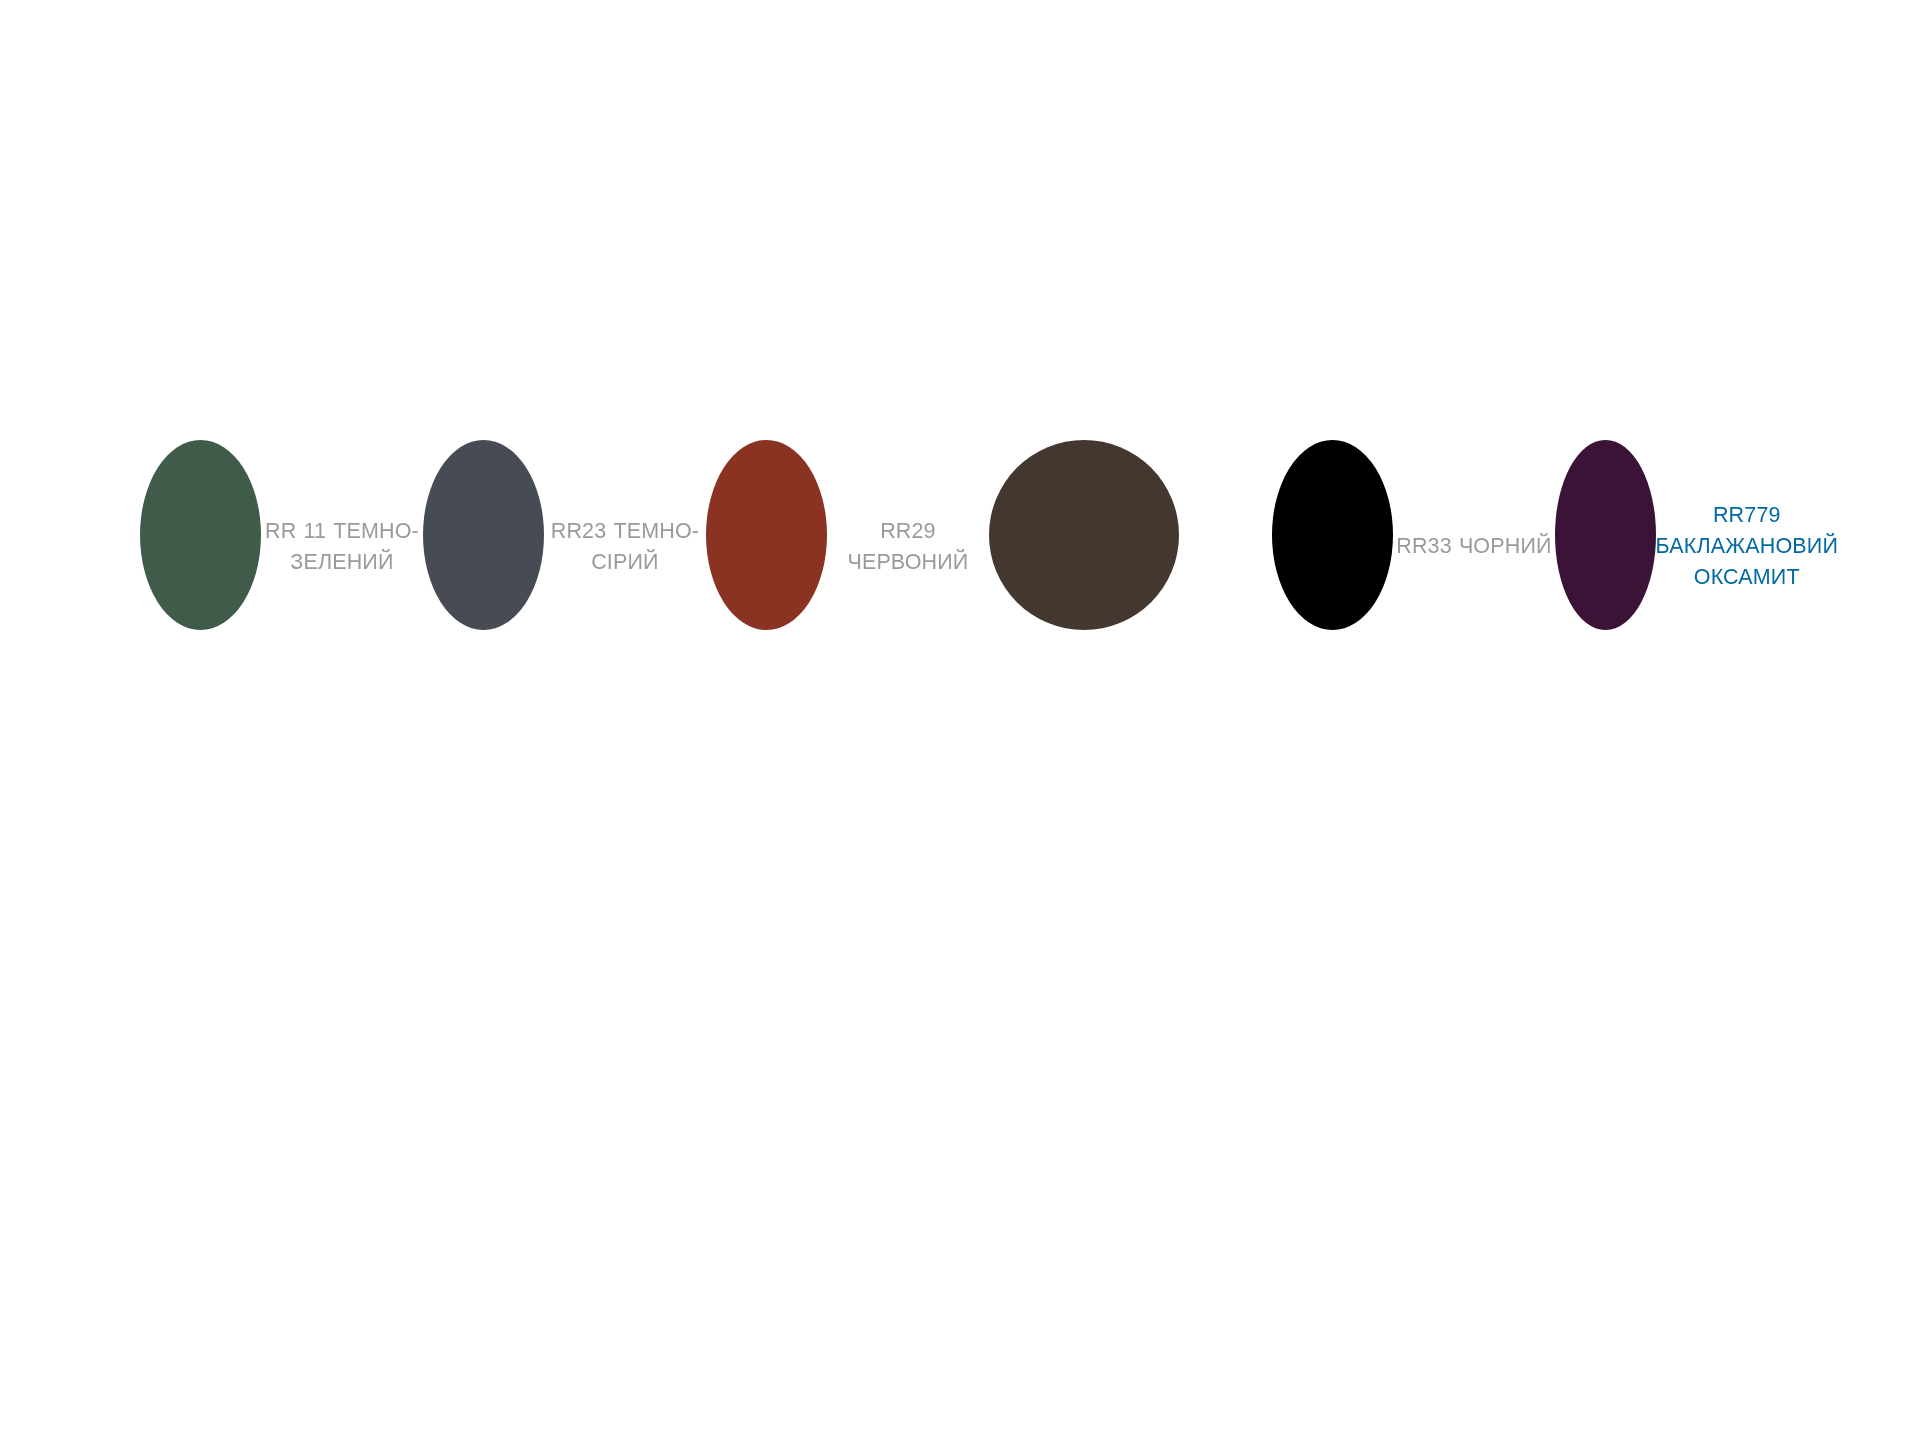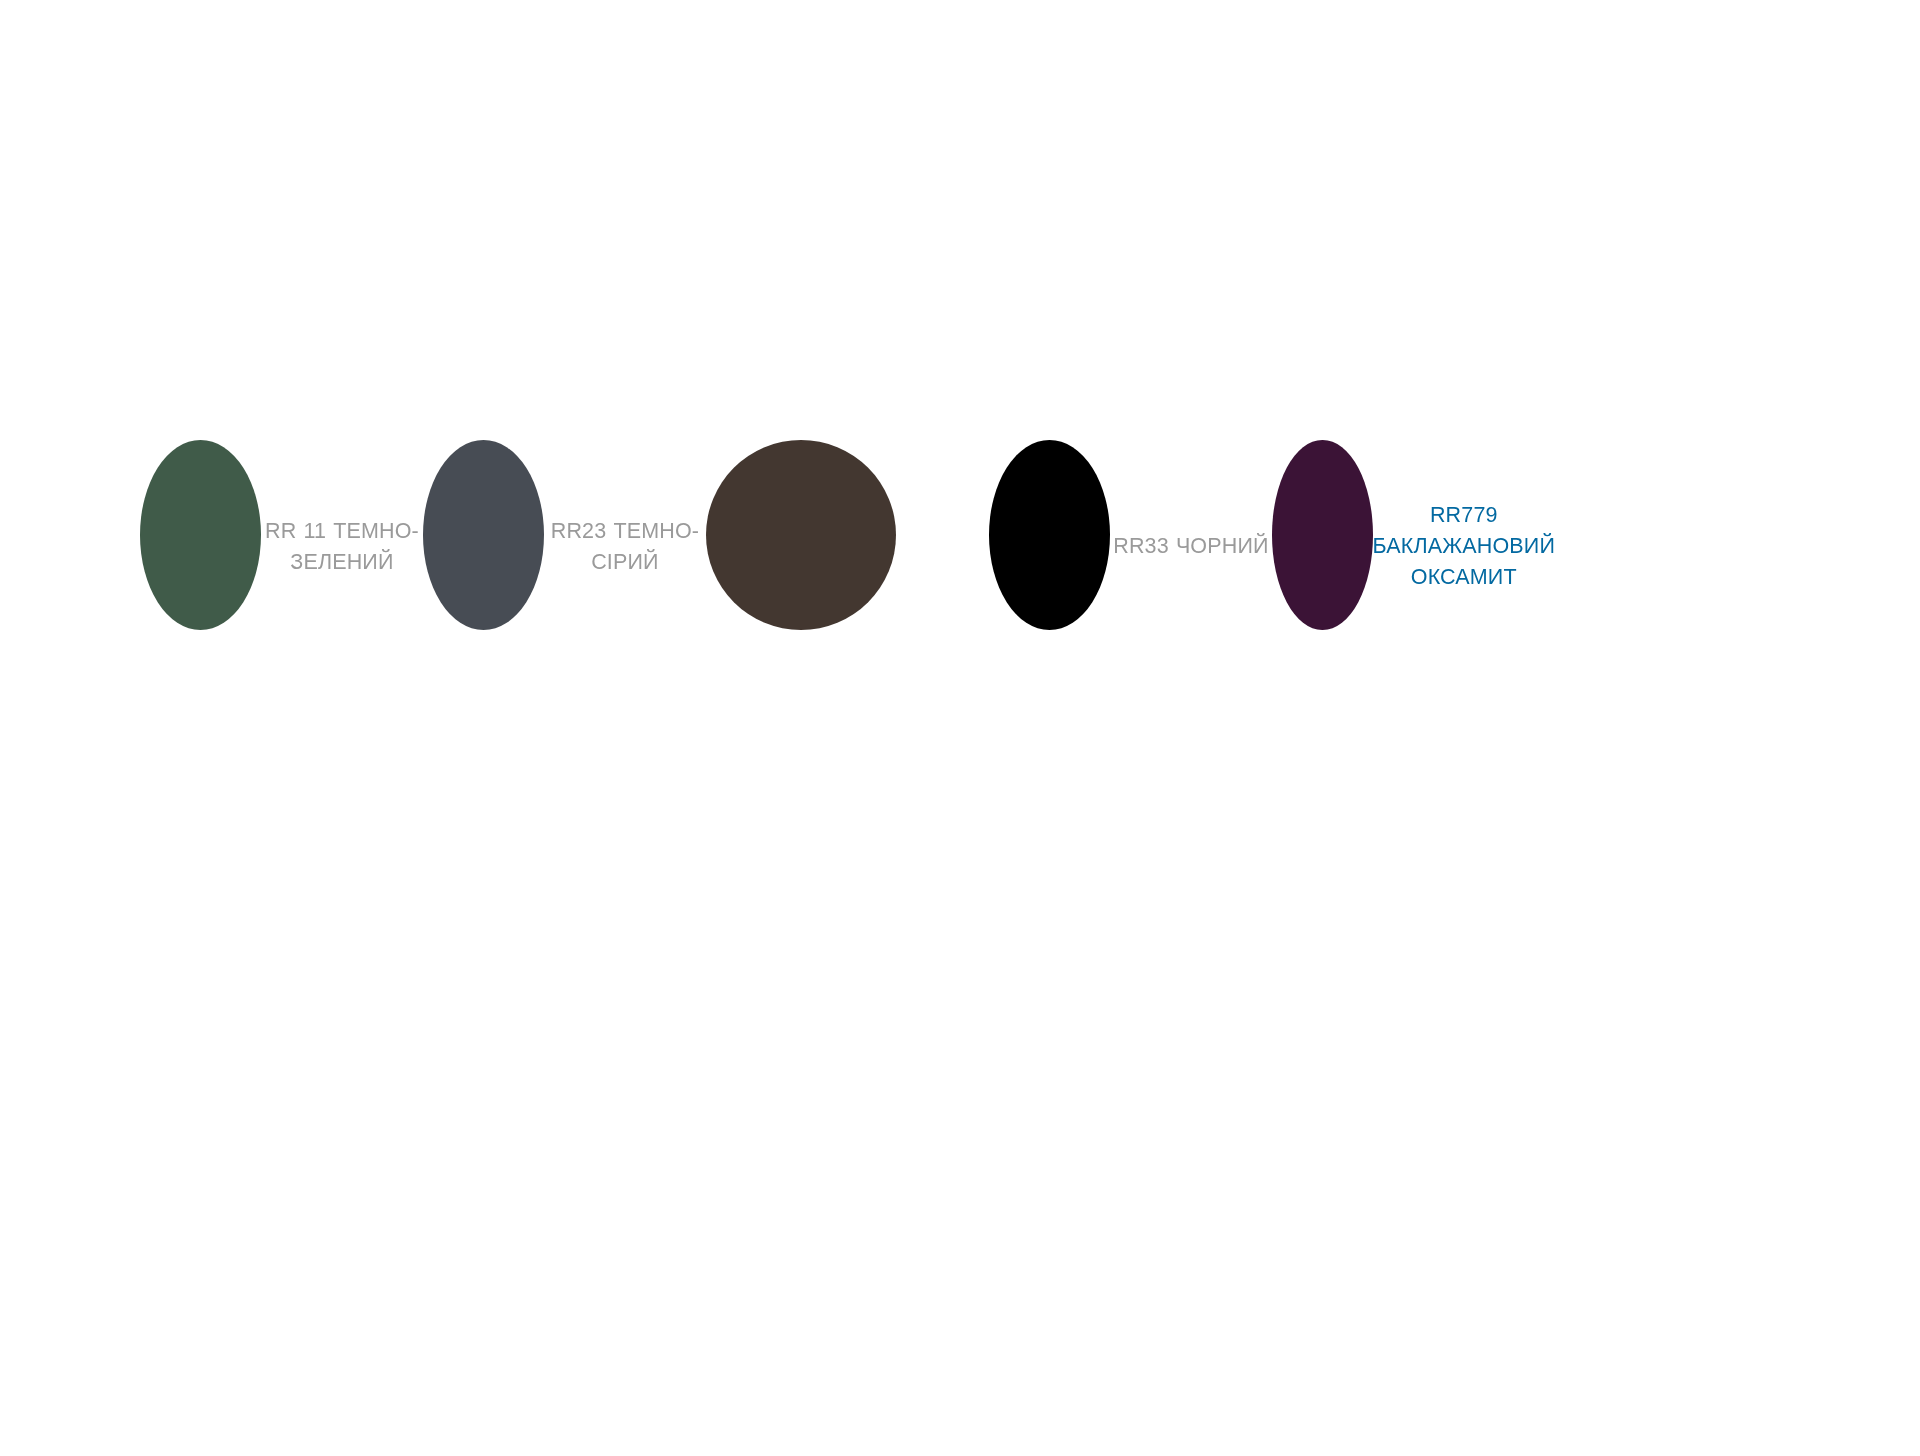--- a/index.html
+++ b/index.html
@@ -70,20 +70,24 @@
     <div class="swatch">
       <span class="swatch-dot" style="background-color: rgb(64, 91, 73);"></span>
       <div class="swatch-label" style="color: rgb(154, 154, 154);">RR 11 ТЕМНО-ЗЕЛЕНИЙ</div>
     </div>
 
     <div class="swatch">
       <span class="swatch-dot" style="background-color: rgb(71, 76, 84);"></span>
       <div class="swatch-label" style="color: rgb(154, 154, 154);">RR23 ТЕМНО-СІРИЙ</div>
     </div>
 
+    <div class="swatch">
+      <span class="swatch-dot" style="background-color: rgb(138, 51, 35);"></span>
+      <div class="swatch-label" style="color: rgb(154, 154, 154);">RR29 ЧЕРВОНИЙ</div>
+    </div>
 
     <div class="swatch">
       <span class="swatch-dot" style="background-color: rgb(67, 55, 48);"></span>
     </div>
 
 
     <div class="swatch">
       <span class="swatch-dot" style="background-color: rgb(0, 0, 0);"></span>
       <div class="swatch-label" style="color: rgb(154, 154, 154);">RR33 ЧОРНИЙ</div>
     </div>

